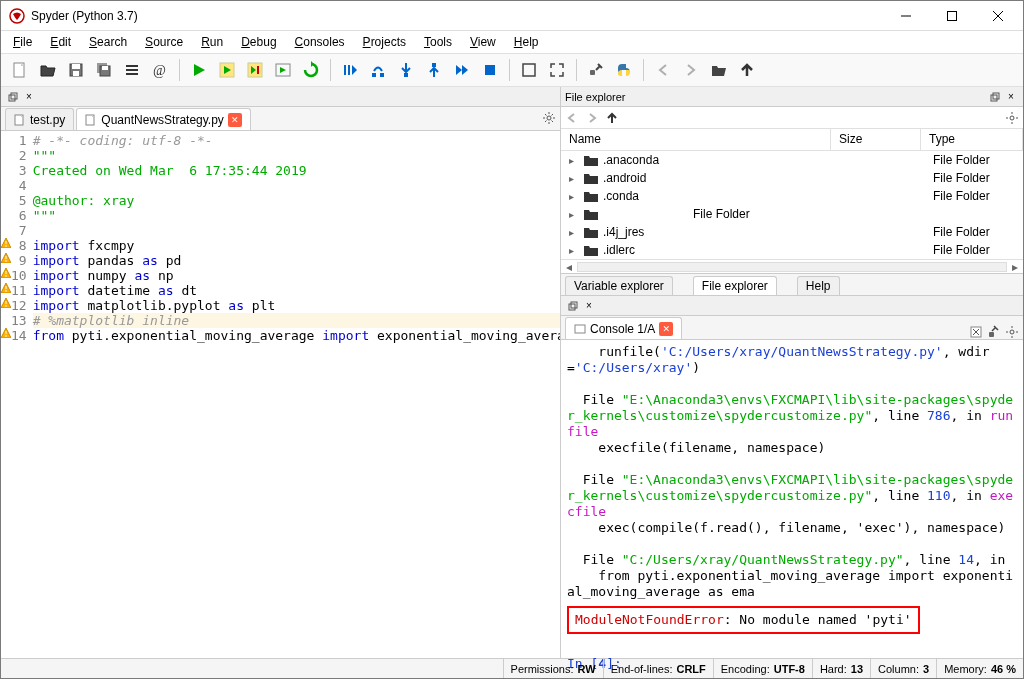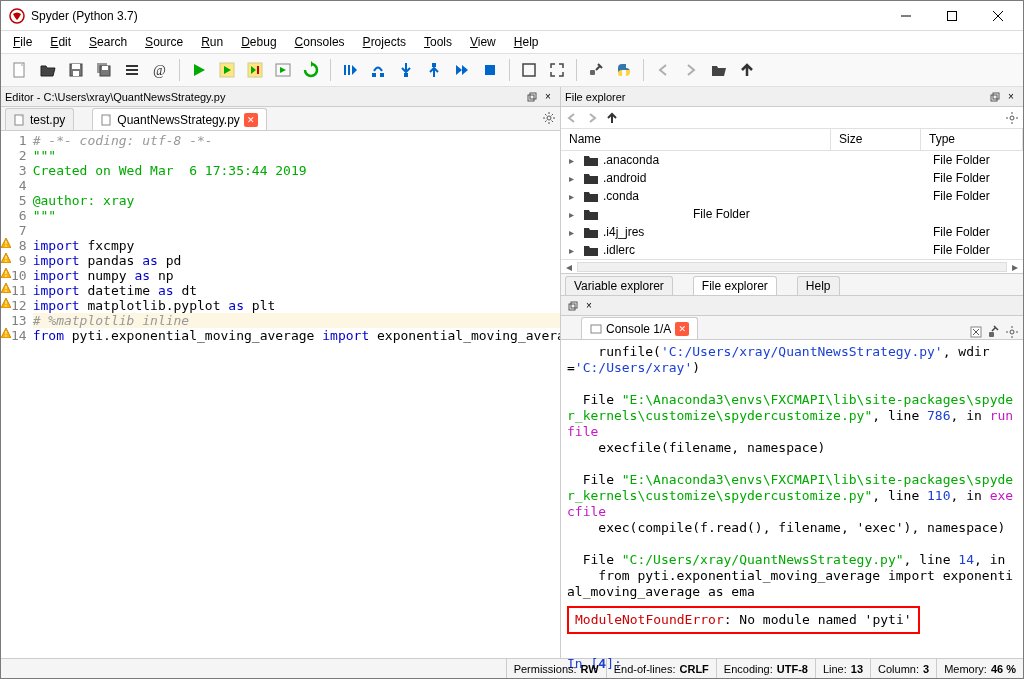--- a/index.html
+++ b/index.html
@@ -20,21 +20,21 @@
 .toolbar .pathbox .dd { font-size: 10px; color: #666; }
 .main { display: flex; height: 571px; }
 .pane { display: flex; flex-direction: column; }
 .editor-pane { width: 560px; border-right: 1px solid #ccc; }
 .right-pane { flex: 1; display: flex; flex-direction: column; }
 .pane-title { height: 20px; background: #f0f0f0; border-bottom: 1px solid #ccc; display: flex; align-items: center; padding: 0 4px; font-size: 11px; }
 .pane-title .ptxt { flex: 1; }
 .pane-title .pbtn { width: 16px; height: 16px; display: flex; align-items: center; justify-content: center; cursor: pointer; font-size: 10px; }
 .tabbar { height: 24px; display: flex; align-items: flex-end; padding: 0 4px; background: #f5f5f5; border-bottom: 1px solid #ccc; position: relative; }
 .tabbar .tab { height: 22px; display: flex; align-items: center; padding: 0 8px; border: 1px solid #ccc; border-bottom: none; background: #f0f0f0; margin-right: 2px; border-radius: 3px 3px 0 0; cursor: pointer; gap: 4px; }
-.tabbar .tab.active { background: #fff; margin-left: 16px; }
+.tabbar .tab.active { background: #fff; }
 .tabbar .tabicon { width: 12px; height: 12px; }
 .tabbar .close { width: 14px; height: 14px; background: #ff5a3d; color: #fff; border-radius: 2px; font-size: 9px; display: flex; align-items: center; justify-content: center; }
 .tabbar .gear { position: absolute; right: 4px; top: 4px; cursor: pointer; }
 .editor-body { flex: 1; display: flex; font-family: "Consolas", monospace; font-size: 13px; overflow: hidden; background: #fff; }
 .gutter { width: 12px; background: #fff; }
 .linenos { width: 20px; text-align: right; color: #808080; padding: 2px 2px 0 0; line-height: 15px; }
 .code { flex: 1; padding: 2px 4px; line-height: 15px; white-space: pre; position: relative; }
 .code .c1 { color: #999; font-style: italic; }
 .code .s { color: #00aa00; }
 .code .k { color: #0000cc; }
@@ -265,21 +265,20 @@
       <svg width="18" height="18">
         <path d="M9 15 L9 5 M4 9 L9 4 L14 9" fill="none" stroke="#333" stroke-width="2.5"></path>
       </svg>
     </div>
 </div>
 
 <div class="main">
 
   <div class="pane editor-pane">
     <div class="pane-title">
-      <span class="ptxt">Editor - C:\Users\xray\QuantNewsStrategy.py</span>
       <span class="pbtn">
           <svg width="10" height="10">
             <rect x="1" y="3" width="6" height="6" fill="none" stroke="#555"></rect>
             <rect x="3" y="1" width="6" height="6" fill="none" stroke="#555"></rect>
           </svg>
         </span>
       <span class="pbtn">×</span>
     </div>
     <div class="tabbar" id="editor-tabs">
       <div class="tab">
@@ -562,21 +561,21 @@
     </div>
   <div class="sseg">
       <span>End-of-lines:</span> 
       <b>CRLF</b>
     </div>
   <div class="sseg">
       <span>Encoding:</span> 
       <b>UTF-8</b>
     </div>
   <div class="sseg">
-      <span>Line:</span> 
+      <span>Hard:</span> 
       <b>13</b>
     </div>
   <div class="sseg">
       <span>Column:</span> 
       <b>3</b>
     </div>
   <div class="sseg">
       <span>Memory:</span> 
       <b>46 %</b>
     </div>

